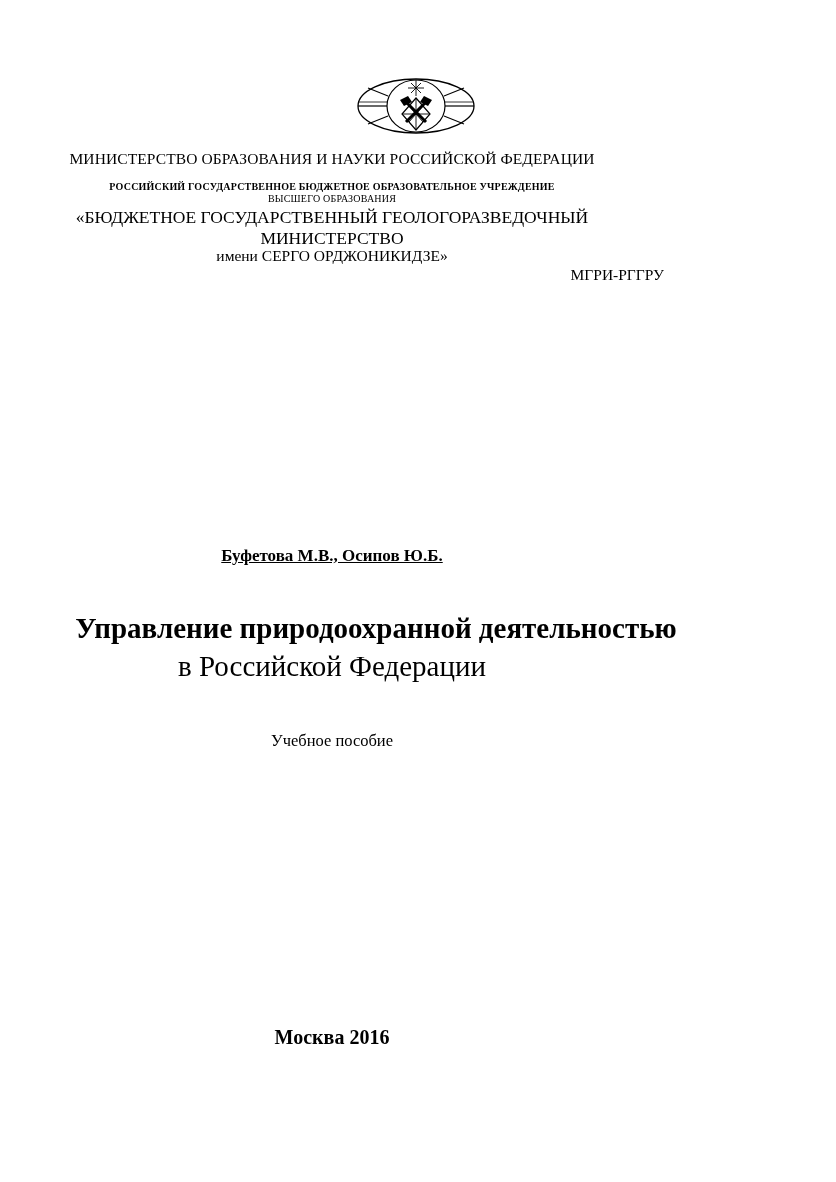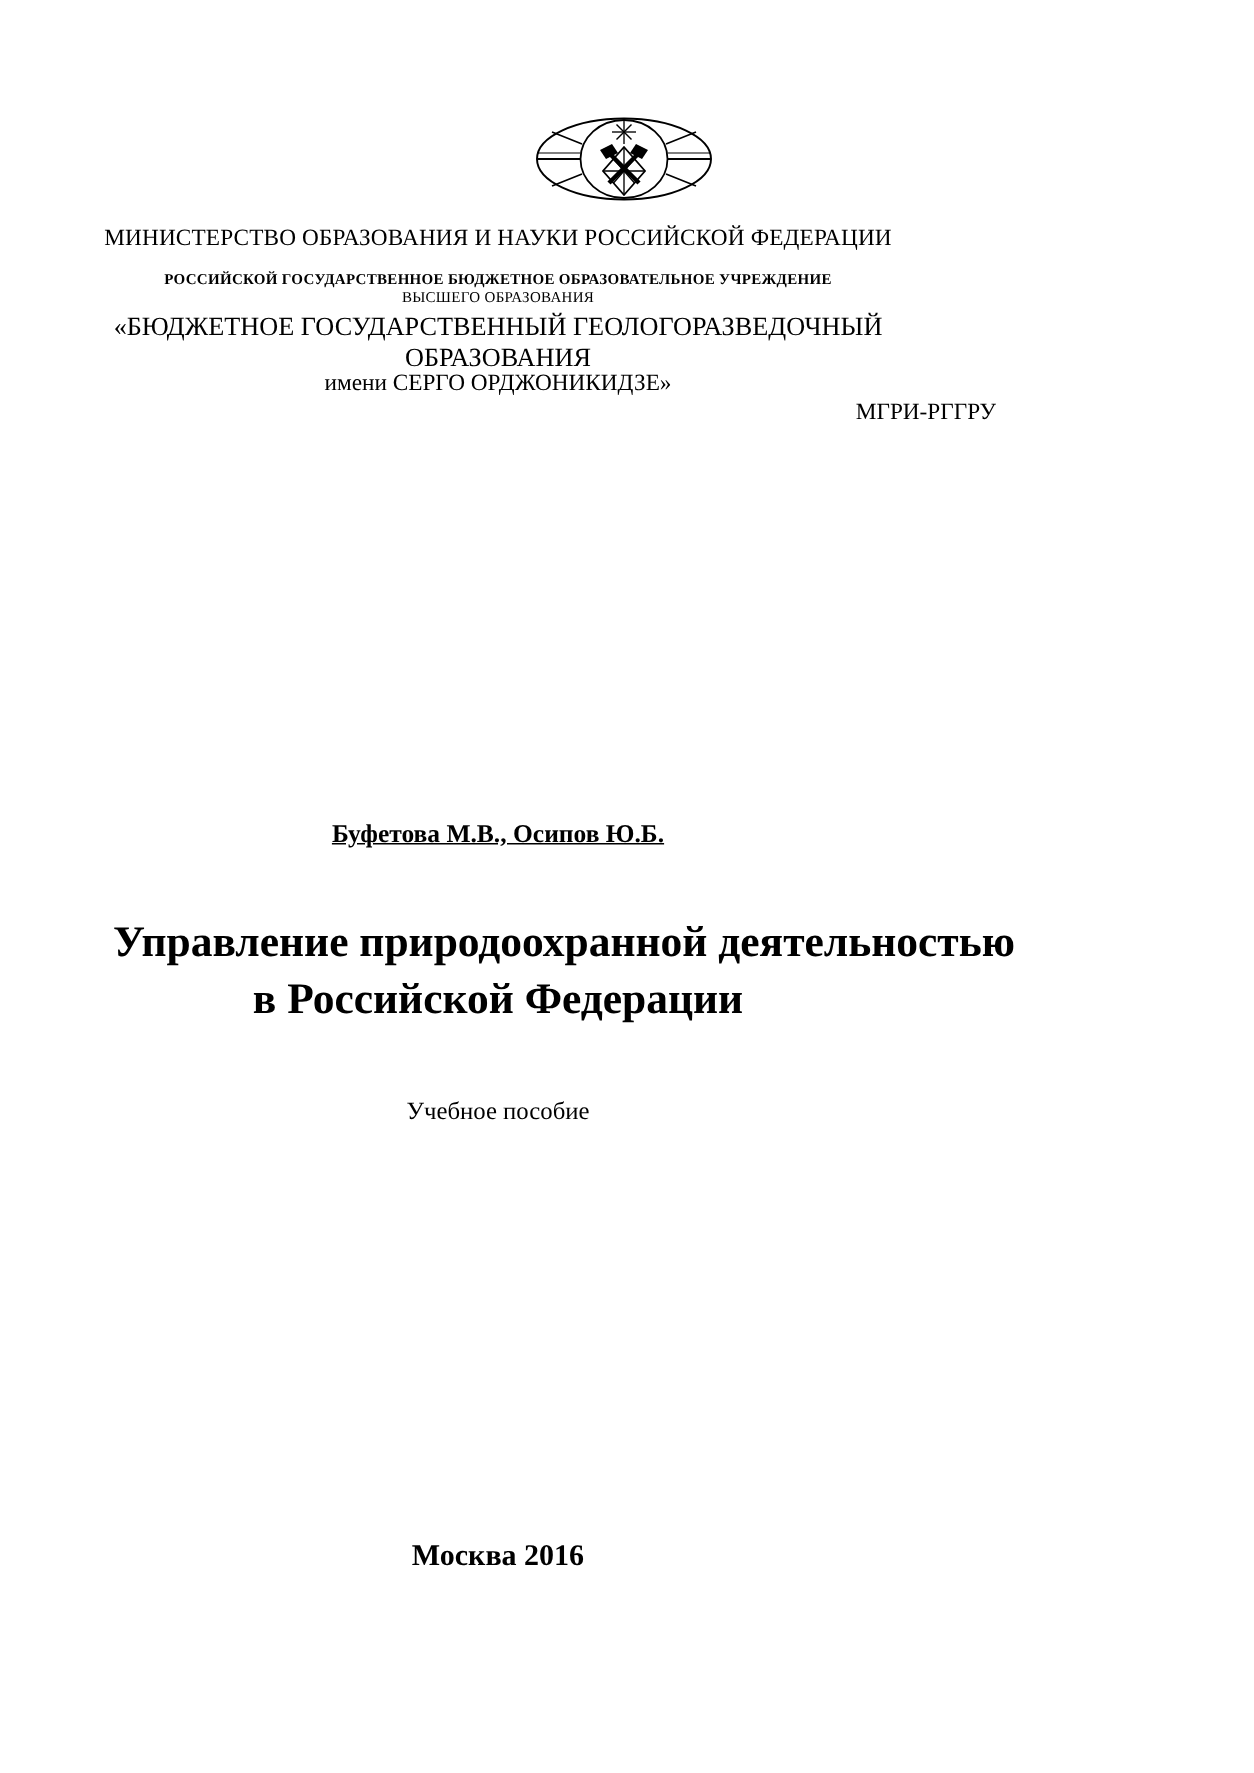--- a/index.html
+++ b/index.html
@@ -9,21 +9,21 @@
   #logo { position:absolute; left:356px; top:76px; width:120px; height:60px; }
   #ministry { top:150px; font-size:15.5px; letter-spacing:0.1px; }
   #fgbou1 { top:181px; font-size:10px; font-weight:bold; letter-spacing:0.2px; }
   #fgbou2 { top:193px; font-size:10px; font-weight:normal; letter-spacing:0.2px; }
   #uni1 { top:207px; font-size:17.5px; }
   #uni2 { top:228px; font-size:17.5px; }
   #uni3 { top:247px; font-size:15.5px; }
   #uni4 { top:266px; font-size:15.5px;text-align:right; }
   #authors { top:546px; font-size:17px; font-weight:bold;text-decoration:underline; }
   #title1 { top:612px; font-size:29px; font-weight:bold;margin-left:44px; }
-  #title2 { top:650px; font-size:29px; font-weight:bold; }
+  #title2 { top:650px; font-size:29px; font-weight:normal; }
   #subtitle { top:731px; font-size:16.5px; }
   #city { top:1026px; font-size:20px; font-weight:bold; }
 </style>
 </head>
 <body>
 
 <svg id="logo" viewBox="0 0 120 60" xmlns="http://www.w3.org/2000/svg">
   <ellipse cx="60" cy="30" rx="58" ry="27" fill="none" stroke="#000" stroke-width="1.3"></ellipse>
   <ellipse cx="60" cy="30" rx="29" ry="26" fill="none" stroke="#000" stroke-width="1.2"></ellipse>
 
@@ -50,24 +50,24 @@
   <line x1="60" y1="22" x2="60" y2="54" stroke="#000" stroke-width="0.9"></line>
   <line x1="46" y1="38" x2="74" y2="38" stroke="#000" stroke-width="0.9"></line>
 
   <line x1="50" y1="26" x2="70" y2="46" stroke="#000" stroke-width="3"></line>
   <line x1="70" y1="26" x2="50" y2="46" stroke="#000" stroke-width="3"></line>
   <polygon points="44,24 52,20 56,26 48,30" fill="#000"></polygon>
   <polygon points="76,24 68,20 64,26 72,30" fill="#000"></polygon>
 </svg>
 
 <div class="abs" id="ministry">МИНИСТЕРСТВО ОБРАЗОВАНИЯ И НАУКИ РОССИЙСКОЙ ФЕДЕРАЦИИ</div>
-<div class="abs" id="fgbou1">РОССИЙСКОЙ ГОСУДАРСТВЕННОЕ БЮДЖЕТНОЕ ОБРАЗОВАТЕЛЬНОЕ УЧРЕЖДЕНИЕ</div>
+<div class="abs" id="fgbou1">РОССИЙСКИЙ ГОСУДАРСТВЕННОЕ БЮДЖЕТНОЕ ОБРАЗОВАТЕЛЬНОЕ УЧРЕЖДЕНИЕ</div>
 <div class="abs" id="fgbou2">ВЫСШЕГО ОБРАЗОВАНИЯ</div>
 <div class="abs" id="uni1">«БЮДЖЕТНОЕ ГОСУДАРСТВЕННЫЙ ГЕОЛОГОРАЗВЕДОЧНЫЙ</div>
-<div class="abs" id="uni2">ОБРАЗОВАНИЯ</div>
+<div class="abs" id="uni2">МИНИСТЕРСТВО</div>
 <div class="abs" id="uni3">имени СЕРГО ОРДЖОНИКИДЗЕ»</div>
 <div class="abs" id="uni4">МГРИ-РГГРУ</div>
 
 <div class="abs" id="authors">Буфетова М.В., Осипов Ю.Б.</div>
 <div class="abs" id="title1">Управление природоохранной деятельностью</div>
 <div class="abs" id="title2">в Российской Федерации</div>
 <div class="abs" id="subtitle">Учебное пособие</div>
 <div class="abs" id="city">Москва 2016</div>
 
 </body></html>

